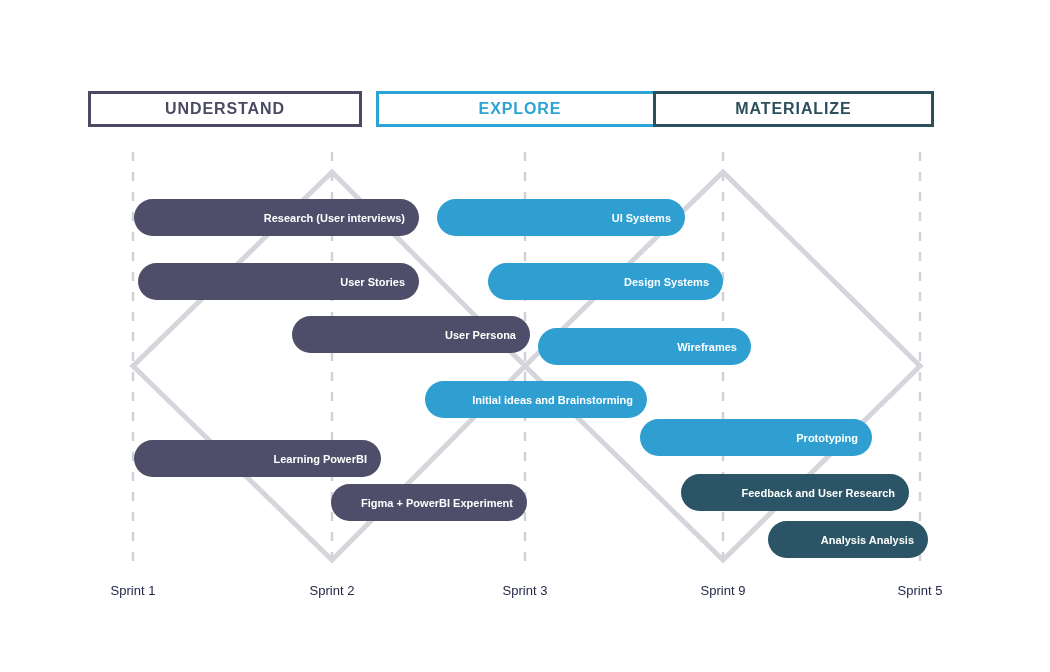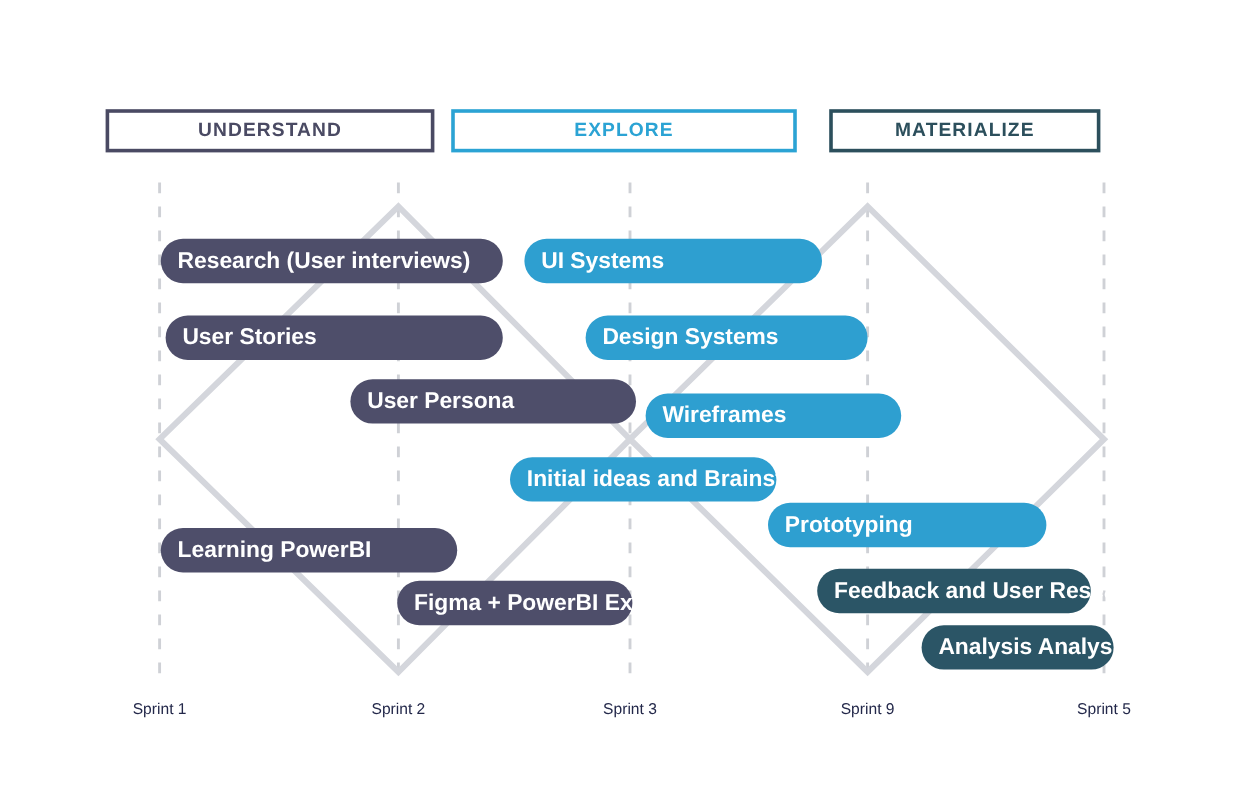--- a/index.html
+++ b/index.html
@@ -49,23 +49,23 @@
     height: 672px;
   }
 
   
   .pill {
     position: absolute;
     height: 37px;
     border-radius: 19px;
     display: flex;
     align-items: center;
-    justify-content: flex-start;
+    justify-content: flex-end;
     color: #ffffff;
-    font-size: 19px;
+    font-size: 11px;
     font-weight: 700;
     white-space: nowrap;
     padding: 0 14px;
   }
 
   
   .sprint-label {
     position: absolute;
     top: 583px;
     font-size: 13px;
@@ -94,21 +94,21 @@
       </g>
   </svg>
 
   <div id="phase-row">
       <div class="phase-box" style="left: 88px; top: 91px; width: 274px; border-color: rgb(74, 74, 99);">
         <span class="phase-label" style="color: rgb(74, 74, 99);">UNDERSTAND</span>
       </div>
       <div class="phase-box" style="left: 376px; top: 91px; width: 288px; border-color: rgb(43, 163, 212);">
         <span class="phase-label" style="color: rgb(43, 163, 212);">EXPLORE</span>
       </div>
-      <div class="phase-box" style="left: 691px; top: 91px; width: 226px; border-color: rgb(44, 79, 92);">
+      <div class="phase-box" style="left: 653px; top: 91px; width: 281px; border-color: rgb(44, 79, 92);">
         <span class="phase-label" style="color: rgb(44, 79, 92);">MATERIALIZE</span>
       </div>
     </div>
 
   <div id="task-layer">
       <div class="pill" style="left: 134px; top: 199px; width: 285px; background: rgb(78, 78, 106);">
         <span>Research (User interviews)</span>
       </div>
       <div class="pill" style="left: 437px; top: 199px; width: 248px; background: rgb(46, 159, 208);">
         <span>UI Systems</span>

